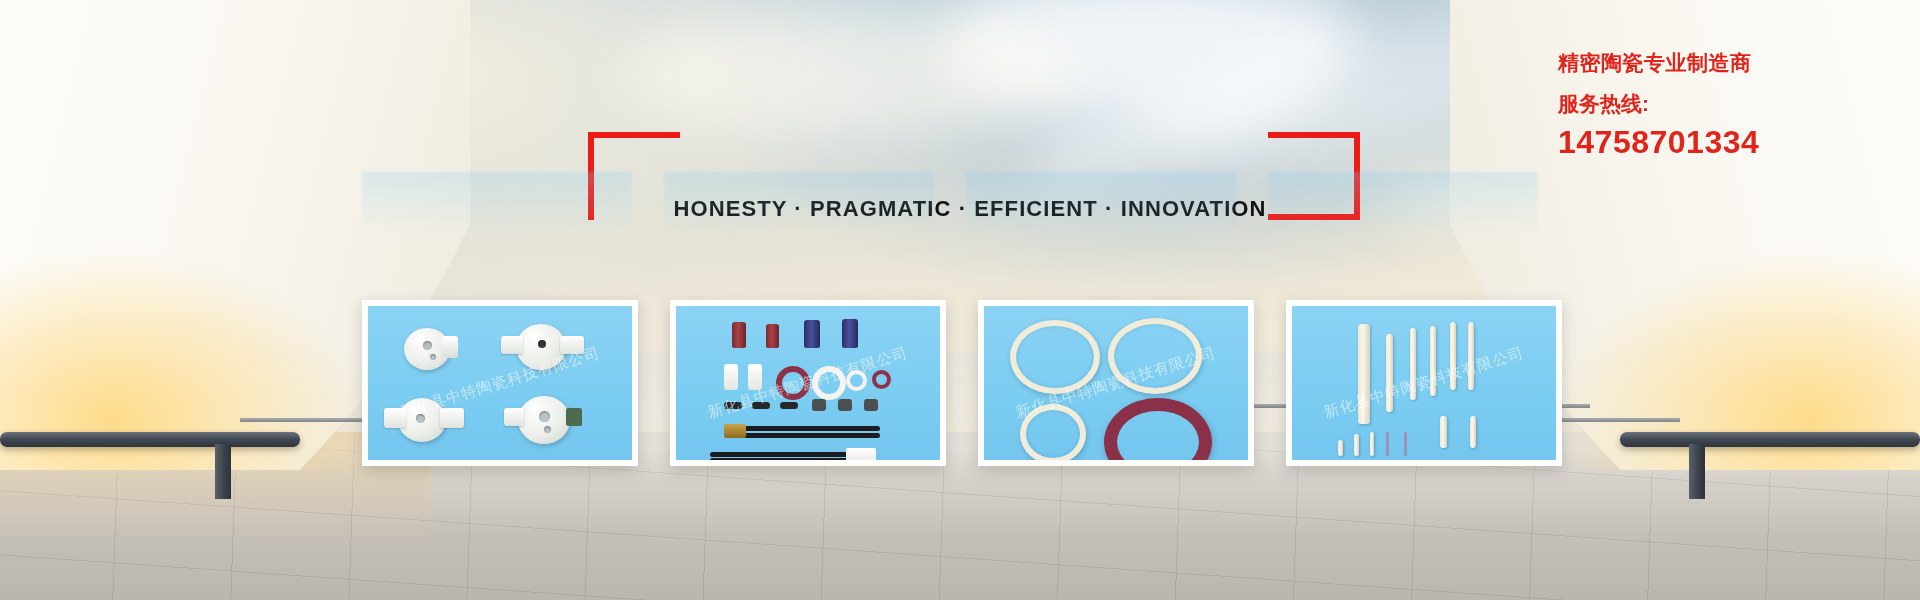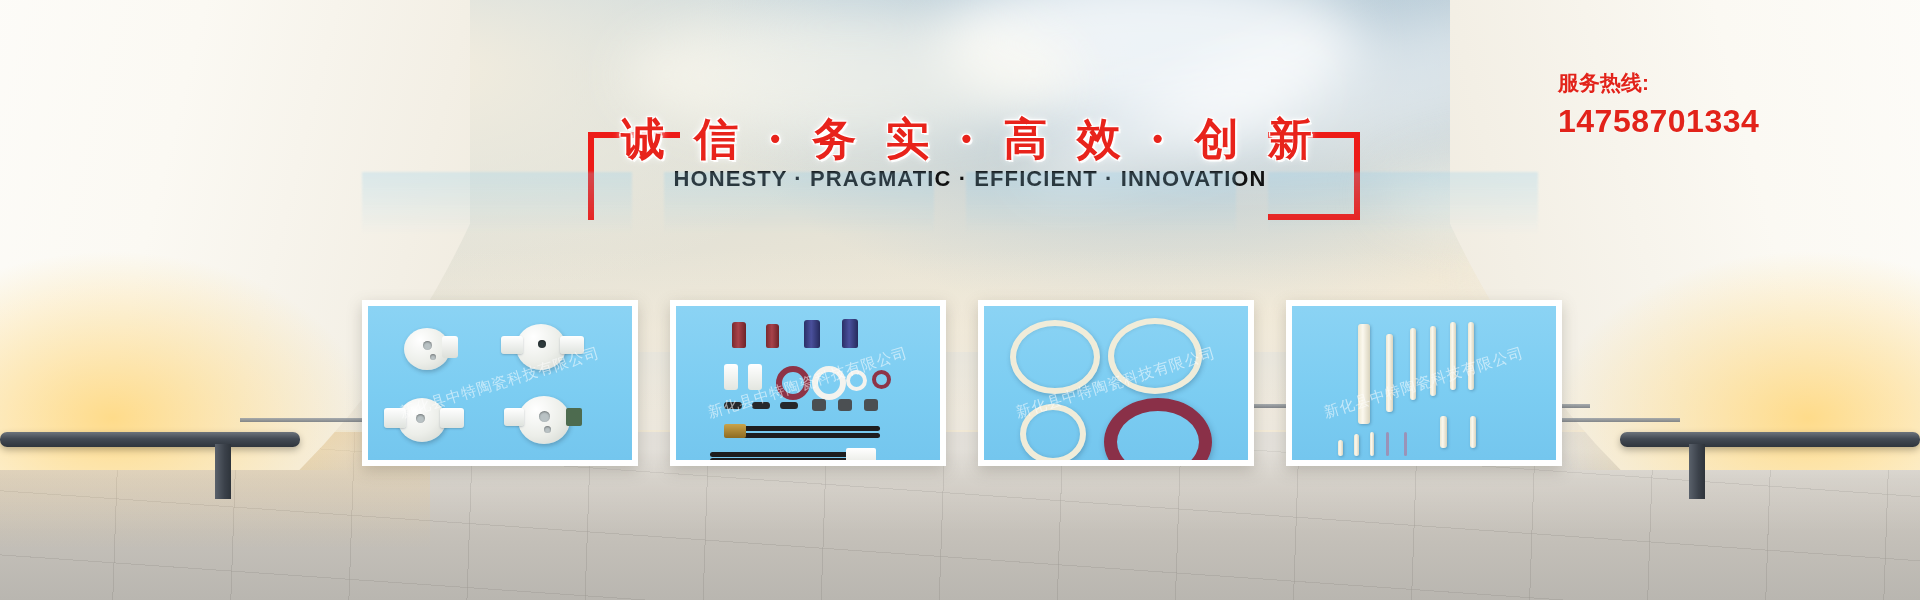--- a/index.html
+++ b/index.html
@@ -86,21 +86,21 @@
   .bk-l .v{left:0;top:0;width:6px;height:88px;}
   .bk-r{right:20px;top:14px;}
   .bk-r .h{right:0;top:0;width:92px;height:6px;}
   .bk-r .v{right:0;top:0;width:6px;height:88px;}
   .bk-r .h2{right:0;bottom:0;width:92px;height:6px;}
   .cn-slogan{position:absolute;left:0;right:0;top:-8px;text-align:center;
     font-family:"DejaVu Serif","Liberation Serif",serif;
     font-size:44px;font-weight:700;color:#E8231B;letter-spacing:7px;
     text-shadow:0 0 4px #fff,0 0 8px #fff,1px 1px 0 #fff,-1px -1px 0 #fff,
                 1px -1px 0 #fff,-1px 1px 0 #fff,2px 2px 0 rgba(255,255,255,.9);}
-  .en-slogan{position:absolute;left:0;right:0;top:48px;text-align:center;
+  .en-slogan{position:absolute;left:0;right:0;top:78px;text-align:center;
     font-size:22px;font-weight:700;color:#111;letter-spacing:1.1px;}
 
   
   .contact{position:absolute;left:1558px;top:52px;width:350px;color:#E2231A;}
   .contact .l1{font-size:21px;font-weight:700;letter-spacing:.5px;line-height:1;
     text-shadow:0 1px 2px rgba(255,255,255,.55);}
   .contact .l2{margin-top:20px;font-size:21px;font-weight:700;line-height:1;
     text-shadow:0 1px 2px rgba(255,255,255,.55);}
   .contact .l3{margin-top:12px;font-size:32px;font-weight:700;letter-spacing:.5px;line-height:1;
     text-shadow:0 1px 3px rgba(255,255,255,.5);}
@@ -181,25 +181,25 @@
   <div class="slogan">
     <div class="bracket bk-l">
       <i class="h"></i>
         <i class="v"></i>
     </div>
     <div class="bracket bk-r">
       <i class="h"></i>
         <i class="v"></i>
         <i class="h2"></i>
     </div>
-    <div class="cn-slogan">诚 信 · 务 实 · 高 效 · 创 新</div>
     <div class="en-slogan">HONESTY · PRAGMATIC · EFFICIENT · INNOVATION</div>
   </div>
 
   <div class="contact">
+    <div class="l1">精密陶瓷专业制造商</div>
     <div class="l2">服务热线:</div>
     <div class="l3">14758701334</div>
   </div>
 
   <div class="panels">
 
     <div class="panel">
       <div class="pinner">
         <div class="sh holder" style="left:36px;top:22px;width:46px;height:42px;">
           <div class="eye" style="left:19px;top:13px;width:9px;height:9px;"></div>

